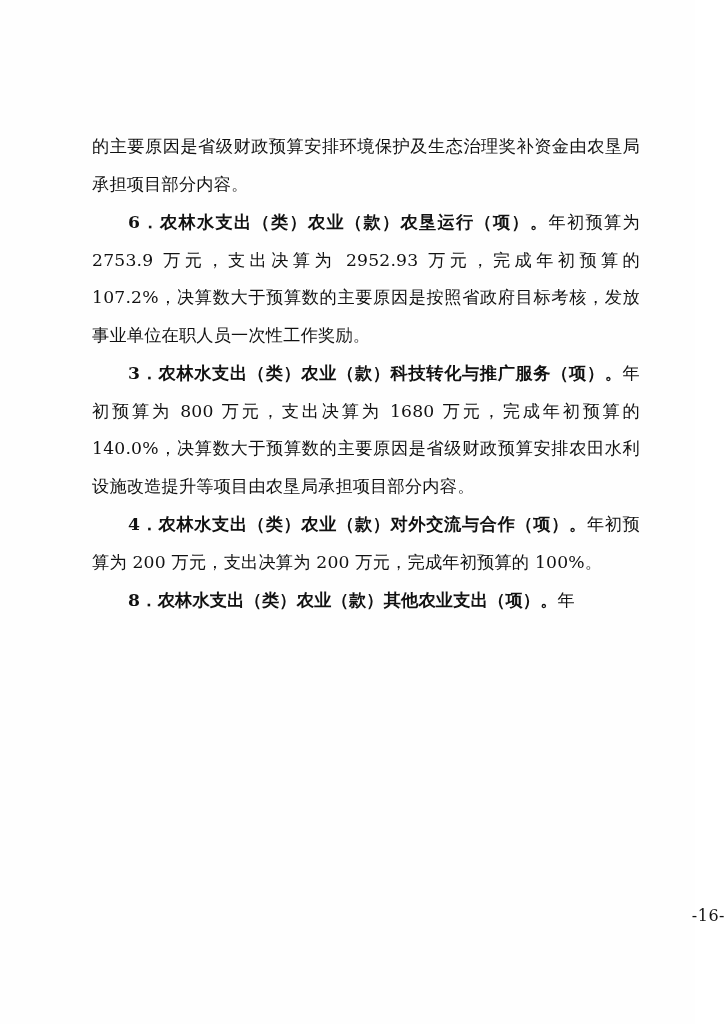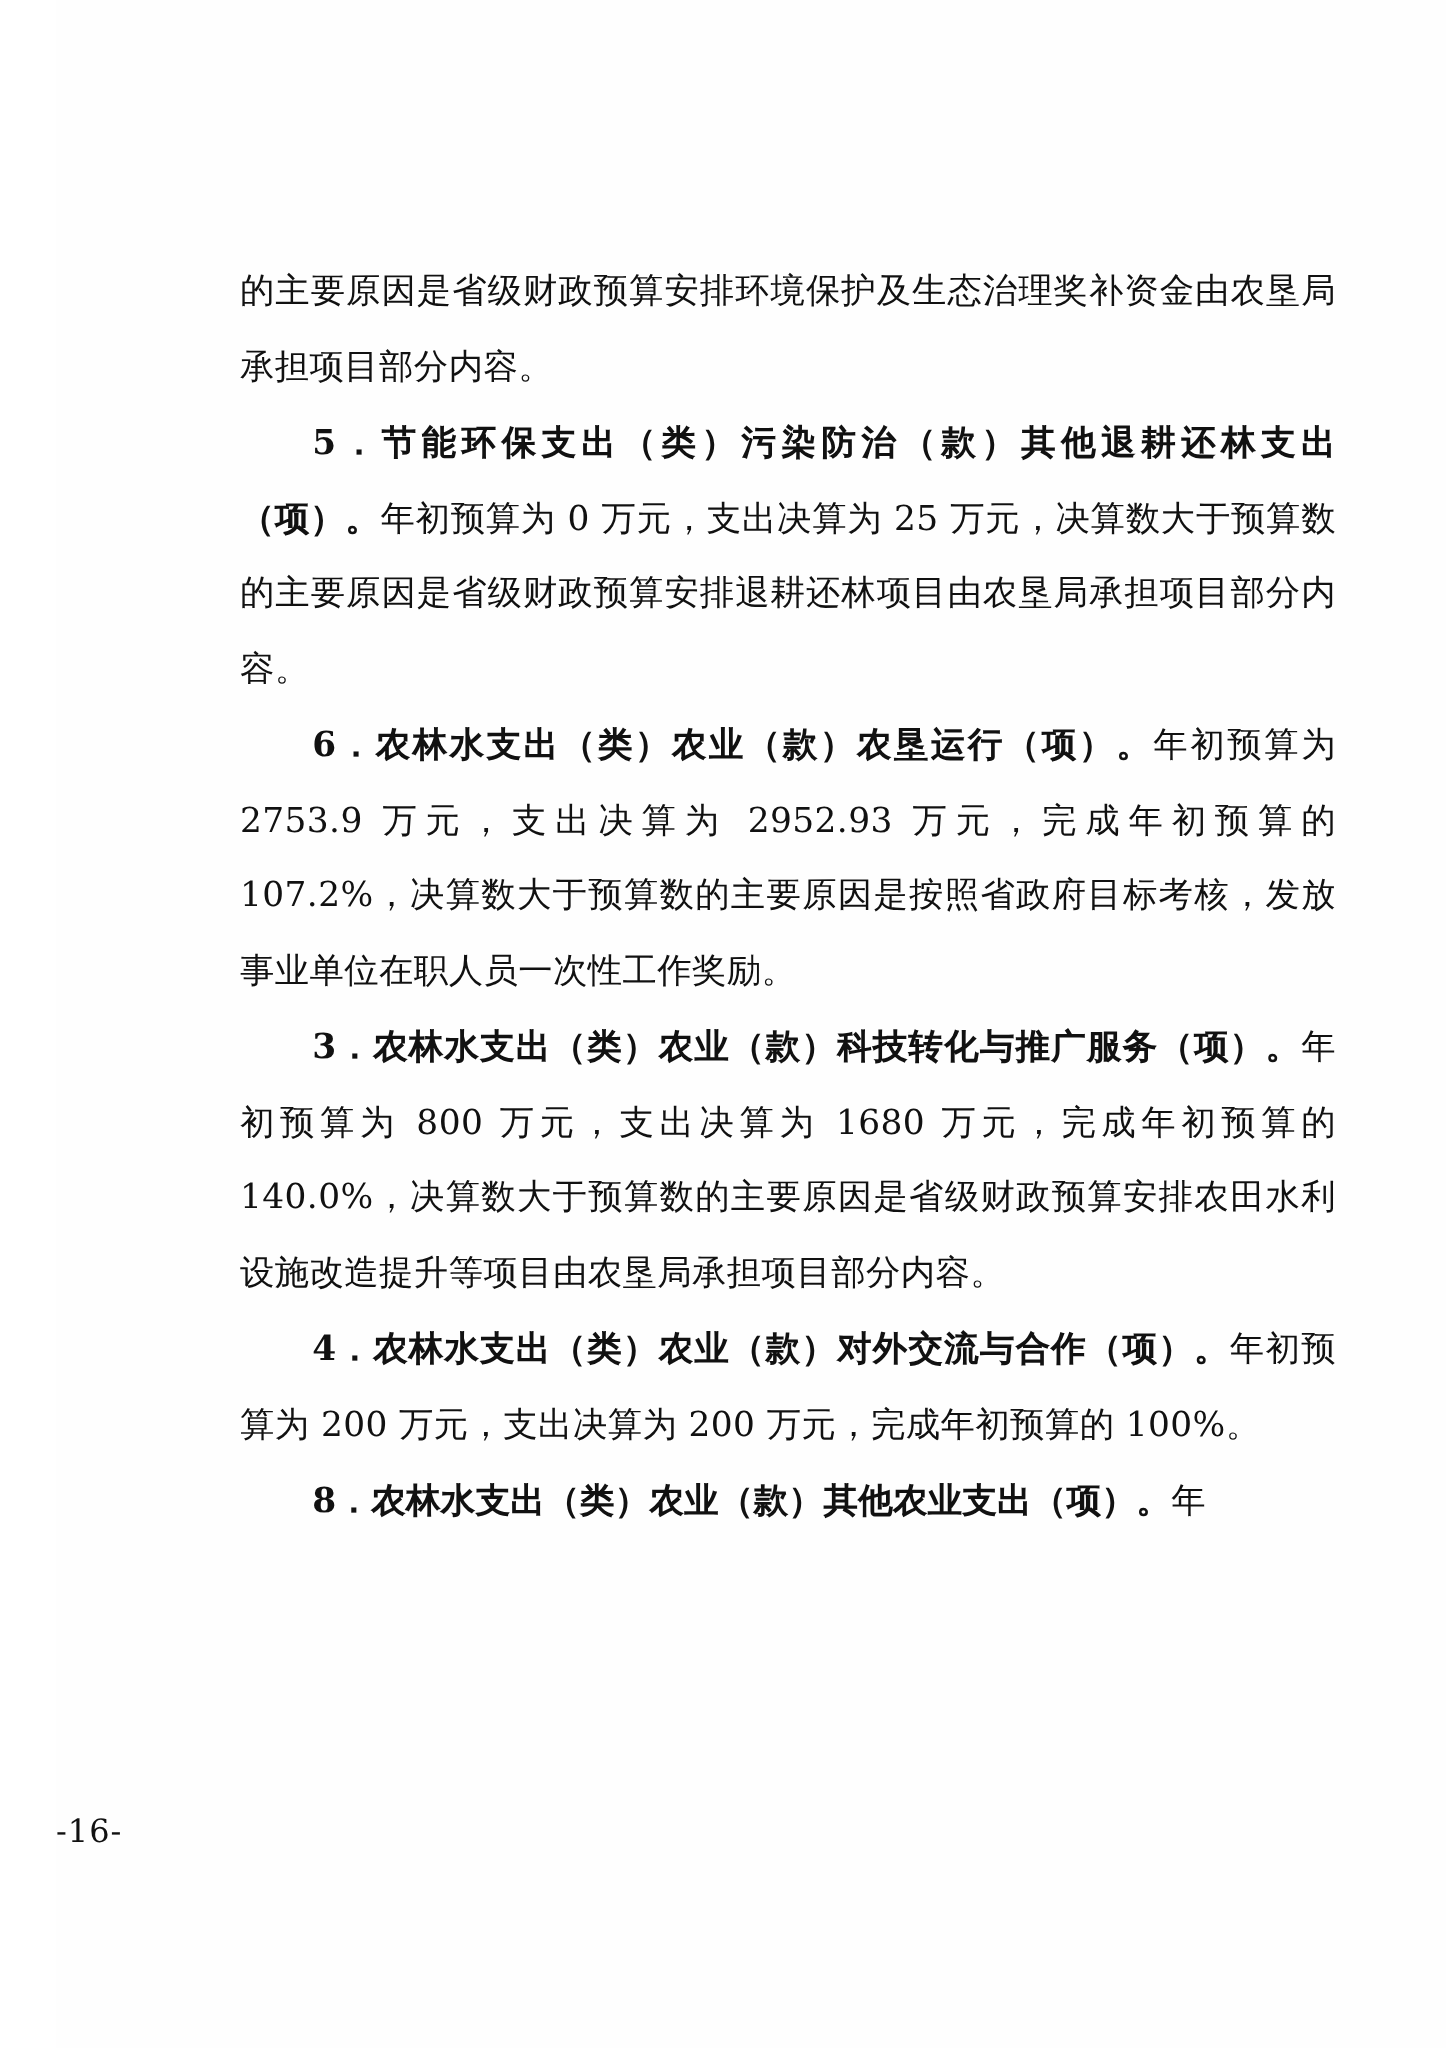--- a/index.html
+++ b/index.html
@@ -15,21 +15,20 @@
     color: #111111;
     overflow: hidden;
   }
   .page {
     position: absolute;
     left: 0;
     top: 0;
     width: 695px;
     height: 1024px;
     background: #fefefe;
-    margin-left: 28px;
   }
   .doc-body {
     position: absolute;
     left: 92px;
     top: 128px;
     width: 548px;
   }
   .para {
     margin: 0 0 1px 0;
     font-size: 17.2px;
@@ -42,33 +41,32 @@
     text-indent: 2.1em;
   }
   .bold {
     font-weight: bold;
   }
   .page-number {
     position: absolute;
     left: 0;
     top: 906px;
     width: 725px;
-    text-align: left;
+    text-align: right;
     font-size: 16px;
     font-family: "DejaVu Serif", "Liberation Serif", serif;
     color: #111111;
     letter-spacing: 0.5px;
   }
 </style>
 </head>
 <body>
 
 <div class="page">
   <div class="doc-body" id="doc-body">
       <p class="para"><span>的主要原因是省级财政预算安排环境保护及生态治理奖补资金由农垦局承担项目部分内容。</span></p>
-      <p class="para indent"><span class="bold">5．节能环保支出（类）污染防治（款）其他退耕还林支出（项）。</span><span>年初预算为 0 万元，支出决算为 25 万元，决算数大于预算数的主要原因是省级财政预算安排退耕还林项目由农垦局承担项目部分内容。</span></p>
       <p class="para indent"><span class="bold">6．农林水支出（类）农业（款）农垦运行（项）。</span><span>年初预算为 2753.9 万元，支出决算为 2952.93 万元，完成年初预算的 107.2%，决算数大于预算数的主要原因是按照省政府目标考核，发放事业单位在职人员一次性工作奖励。</span></p>
       <p class="para indent"><span class="bold">3．农林水支出（类）农业（款）科技转化与推广服务（项）。</span><span>年初预算为 800 万元，支出决算为 1680 万元，完成年初预算的 140.0%，决算数大于预算数的主要原因是省级财政预算安排农田水利设施改造提升等项目由农垦局承担项目部分内容。</span></p>
       <p class="para indent"><span class="bold">4．农林水支出（类）农业（款）对外交流与合作（项）。</span><span>年初预算为 200 万元，支出决算为 200 万元，完成年初预算的 100%。</span></p>
       <p class="para indent"><span class="bold">8．农林水支出（类）农业（款）其他农业支出（项）。</span><span>年</span></p>
     </div>
   <div class="page-number">-16-</div>
 </div>
 
 </body></html>

